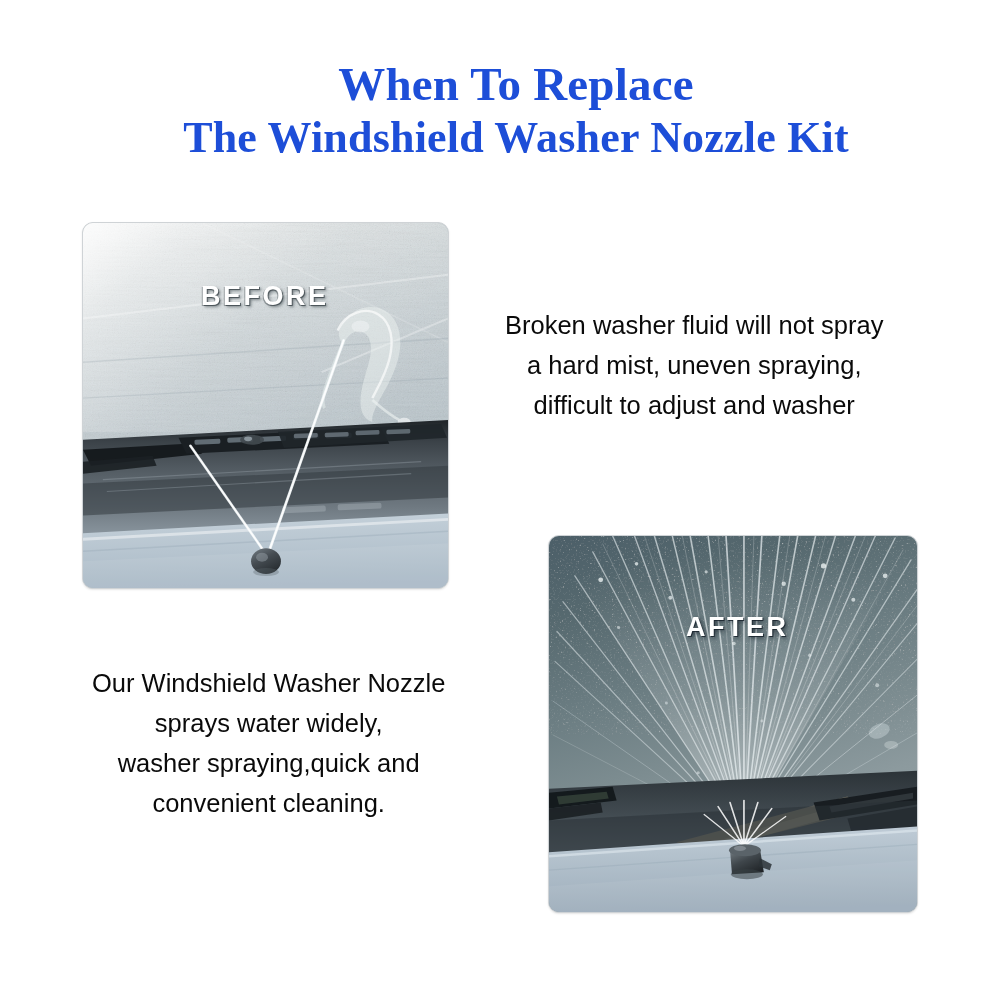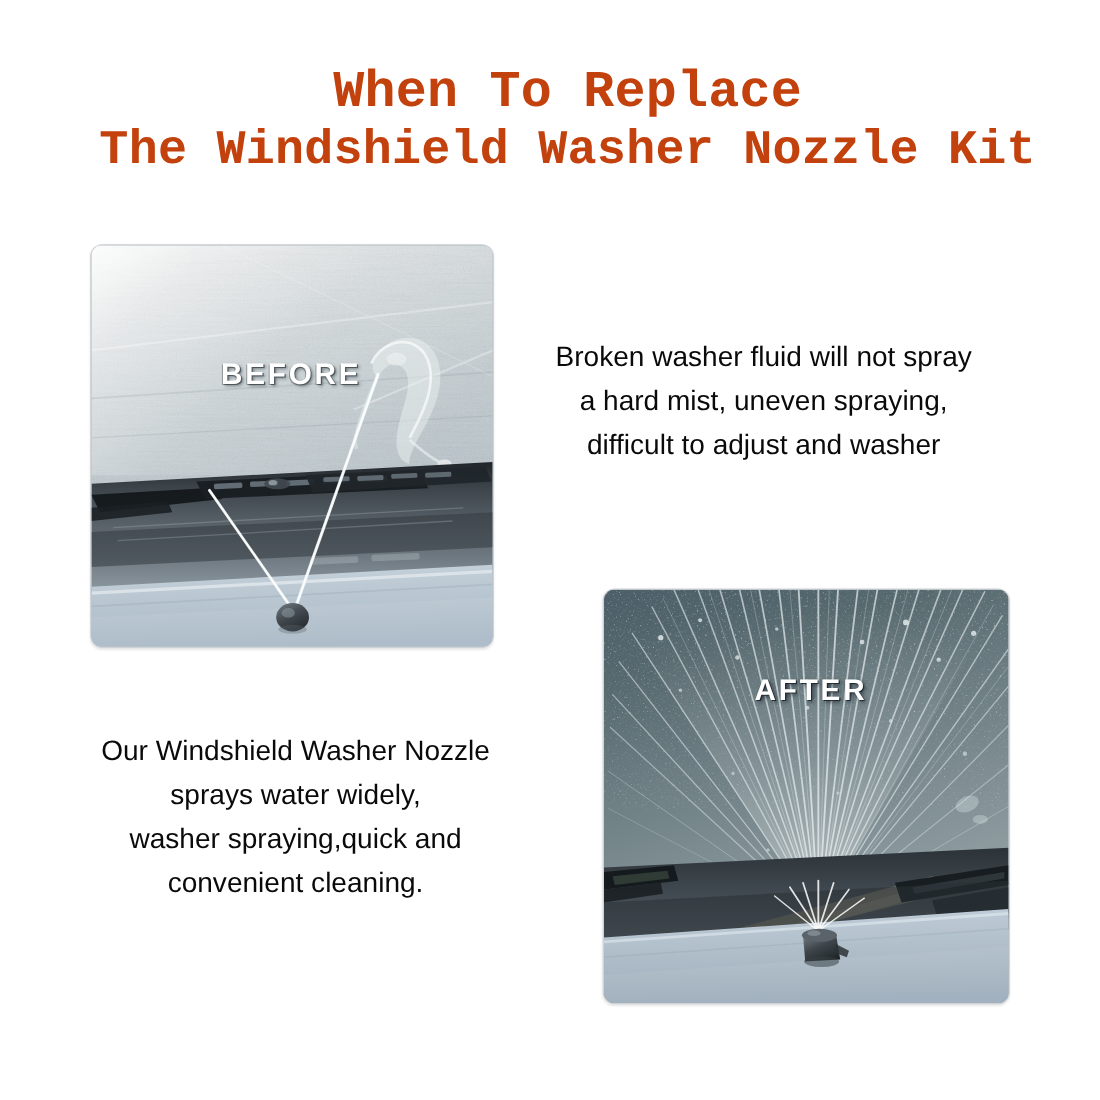--- a/index.html
+++ b/index.html
@@ -29,26 +29,26 @@
   
   .title-block {
     position: absolute;
     left: 0;
     top: 58px;
     width: 1000px;
     text-align: center;
   }
   .title-line {
     display: block;
-    font-family: Liberation Mono, monospace;
+    font-family: Liberation Serif, serif;
     font-weight: bold;
     font-size: 47px;
     line-height: 53px;
     letter-spacing: 0.2px;
-    color: #c2410c;
+    color: #1d4ed8;
     white-space: nowrap;
     padding-left: 32px;
   }
   .title-line.l2 { font-size: 44px; }
 
   
   .photo-panel {
     position: absolute;
     border-radius: 11px;
     overflow: hidden;
@@ -86,21 +86,20 @@
     pointer-events: none;
   }
   #label-before {
     left: 201px;
     top: 281px;
     font-size: 27px;
     text-shadow:
        1px 1px 0 rgba(70,80,85,0.85),
       -1px 1px 0 rgba(70,80,85,0.45),
        2px 2px 3px rgba(50,60,65,0.55);
-    margin-top: 44px;
   }
   #label-after {
     left: 686px;
     top: 612px;
     font-size: 27px;
     text-shadow:
        1px 1px 0 rgba(25,35,45,0.85),
        2px 2px 4px rgba(15,25,35,0.70);
   }
 

